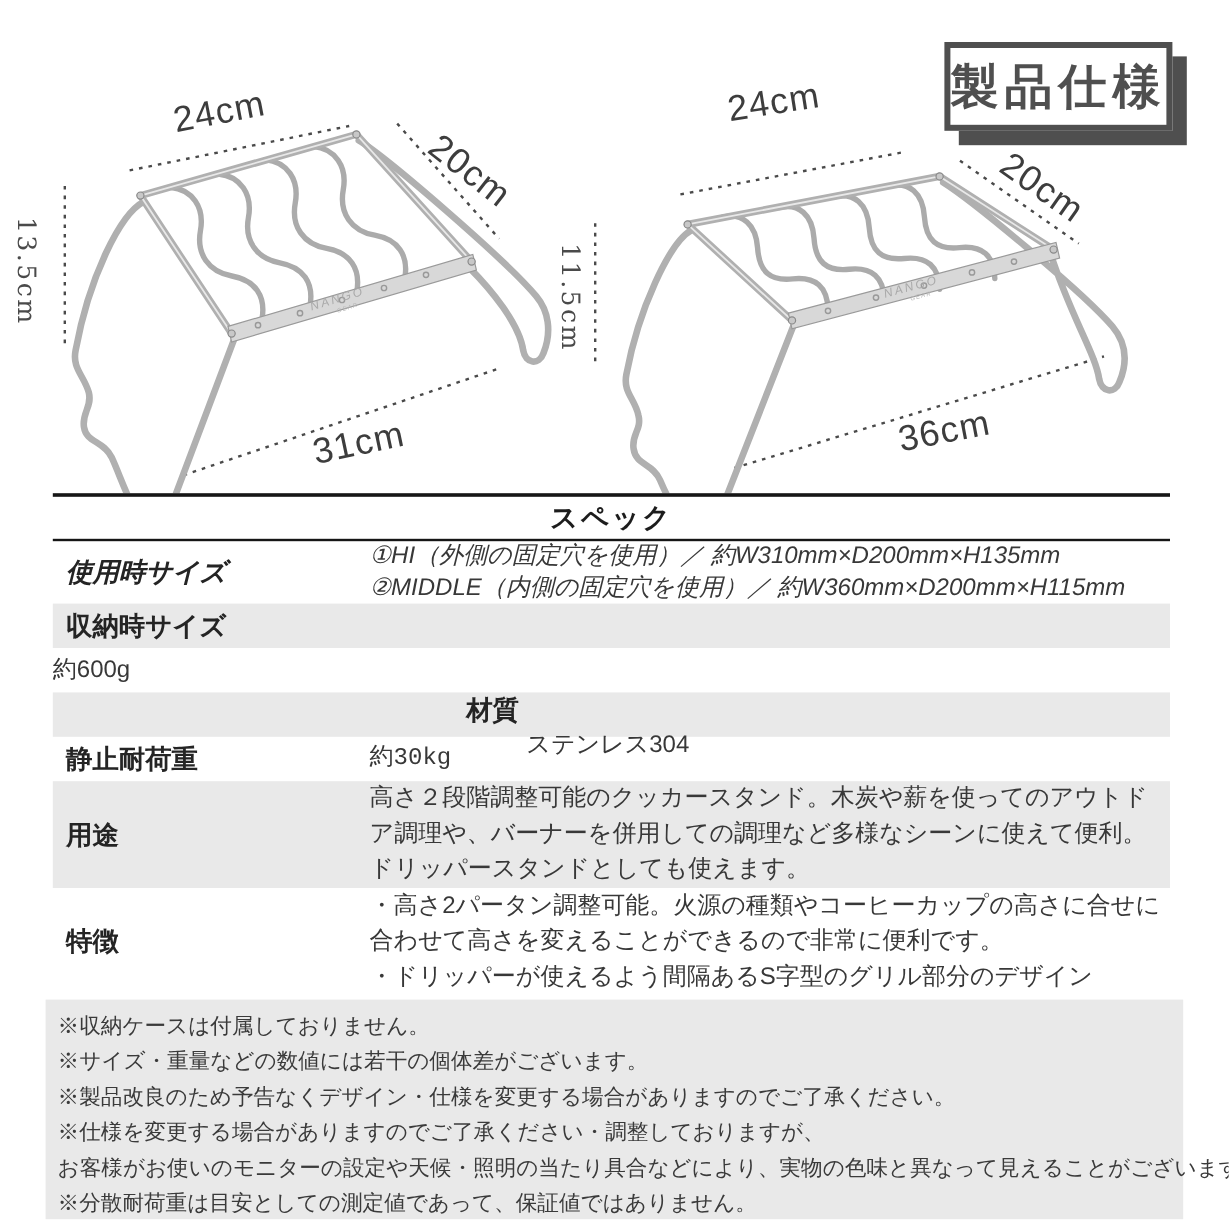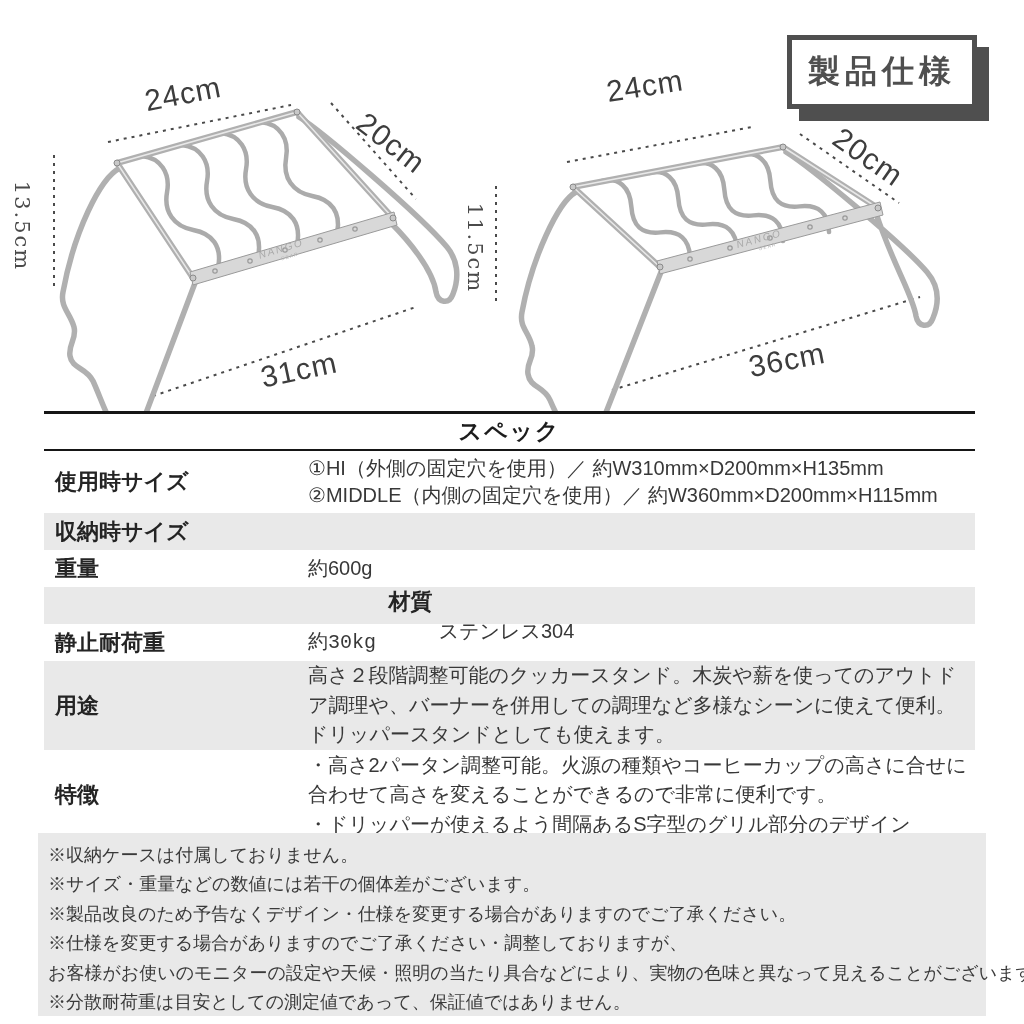--- a/index.html
+++ b/index.html
@@ -8,32 +8,32 @@
 
   
   .hero { position:absolute; left:0; top:0; width:1024px; height:411px; }
   .hero svg { position:absolute; left:0; top:0; }
   .dim { position:absolute; width:110px; text-align:center; font-size:30px; color:#3d3d3d; line-height:34px; letter-spacing:1px; }
   .dim.serif { font-family:"DejaVu Serif",serif; font-size:21px; letter-spacing:2px; color:#4a4a4a; }
 
   .badge { position:absolute; left:787px; top:35px; width:190px; height:74px; background:#ffffff;
            border:5px solid #4f4f4f; box-shadow:12px 12px 0 0 #4f4f4f;
            display:flex; align-items:center; justify-content:center; }
-  .badge span { font-size:32px; font-weight:bold; color:#4f4f4f; letter-spacing:5px; white-space:nowrap; }
+  .badge span { font-size:40px; font-weight:bold; color:#4f4f4f; letter-spacing:5px; white-space:nowrap; }
 
   
   .spec { position:absolute; left:44px; top:411px; width:931px; border-top:3px solid #161616; }
   .spec-title { height:37px; border-bottom:2px solid #161616; display:flex; align-items:center; justify-content:center;
                 font-size:23px; font-weight:600; color:#1c1c1c; letter-spacing:2px; }
   .row { display:flex; align-items:center; }
   .row.alt { background:#e9e9e9; }
   .row .lbl { width:264px; padding-left:11px; font-size:22px; font-weight:bold; color:#242424; flex-shrink:0; }
   .row .val { flex:1; font-size:20px; color:#383838; line-height:29.5px; padding-right:6px; }
   .row .val.tight { line-height:27.5px; }
-  .r0 { height:62px; } .r1 { height:37px; } .r2 { height:37px; } .r3 { height:37px;flex-direction:column; }
+  .r0 { height:52px;font-style:italic; } .r1 { height:37px; } .r2 { height:37px; } .r3 { height:37px;flex-direction:column; }
   .r4 { height:37px;font-family:Liberation Mono, monospace; } .r5 { height:89px; } .r6 { height:90px; }
 
   
   .notes { position:absolute; left:38px; top:833px; width:948px; height:183px; background:#e9e9e9;
            padding:8px 12px 16px 10px; }
   .note { font-size:18px; color:#3a3a3a; line-height:29.4px; white-space:nowrap; }
 </style>
 </head>
 <body>
 
@@ -160,21 +160,20 @@
         <div>①HI（外側の固定穴を使用）／ 約W310mm×D200mm×H135mm</div>
         <div>②MIDDLE（内側の固定穴を使用）／ 約W360mm×D200mm×H115mm</div>
       </div>
     </div>
 
     <div class="row r1 alt">
       <div class="lbl">収納時サイズ</div>
     </div>
 
     <div class="row r2">
-      <div class="lbl">重量</div>
       <div class="val">約600g</div>
     </div>
 
     <div class="row r3 alt">
       <div class="lbl">材質</div>
       <div class="val">ステンレス304</div>
     </div>
 
     <div class="row r4">
       <div class="lbl">静止耐荷重</div>

